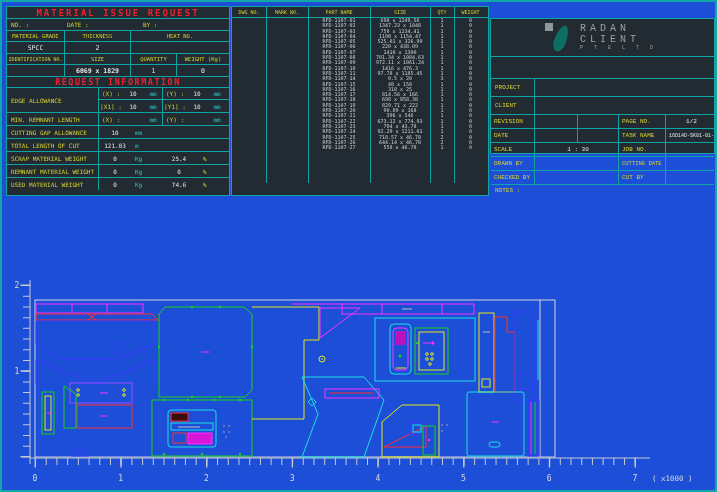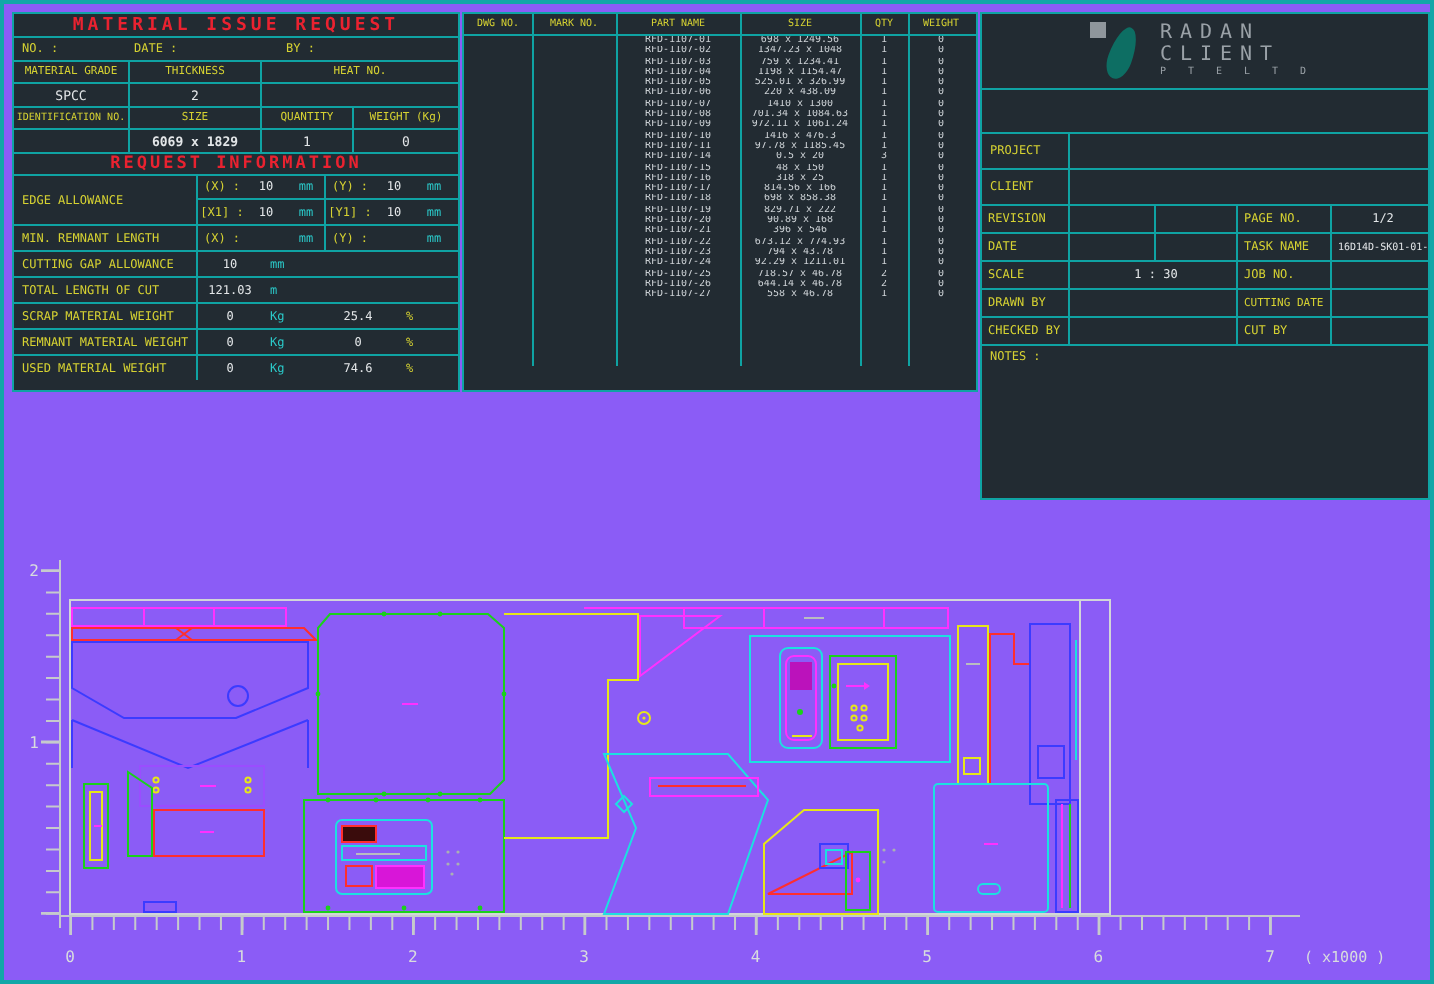--- a/index.html
+++ b/index.html
@@ -1,16 +1,16 @@
 <!DOCTYPE html>
 <html><head>
 <meta charset="utf-8">
 <style>
   html,body{margin:0;padding:0;background:#10161b;}
-  .screen{position:relative;width:717px;height:492px;background:#8b5cf6;
+  .screen{position:relative;width:717px;height:492px;background:#1d4ed8;
     border:2px solid #12a7a7;box-sizing:border-box;overflow:hidden;
     font-family:"DejaVu Sans Mono","Liberation Mono",monospace;}
   .panel{position:absolute;border:1px solid #0fa3a3;box-sizing:border-box;background:#222b32;}
   .row{box-sizing:border-box;border-bottom:1px solid #0fa3a3;display:flex;align-items:center;overflow:hidden;}
   .row:last-child{border-bottom:none;}
   .t-red{color:#ea2230;font-weight:bold;text-align:center;letter-spacing:2px;
     font-size:9px;justify-content:center;}
   .t-red.sm{font-size:8.5px;letter-spacing:1.5px;}
   .lbl{color:#d6d232;}
   .val{color:#e3e6e8;}
@@ -375,21 +375,21 @@
           </div>
         </div>
       <div class="vl" style="left:34px;"></div>
       <div class="vl" style="left:76px;"></div>
       <div class="vl" style="left:138px;"></div>
       <div class="vl" style="left:198px;"></div>
       <div class="vl" style="left:222px;"></div>
     </div>
   </div>
 
-  <div class="panel" style="left:488px;top:4px;width:225px;height:244px;">
+  <div class="panel" style="left:488px;top:16px;width:225px;height:136px;font-family:Liberation Mono, monospace;">
     <div class="logo">
       <div class="leaf-wrap">
         <div class="leaf-square"></div>
         <div class="leaf"></div>
       </div>
       <div class="logo-text">
         <div class="logo-l1">RADAN</div>
         <div class="logo-l1">CLIENT</div>
         <div class="logo-l2">P T E    L T D</div>
       </div>

